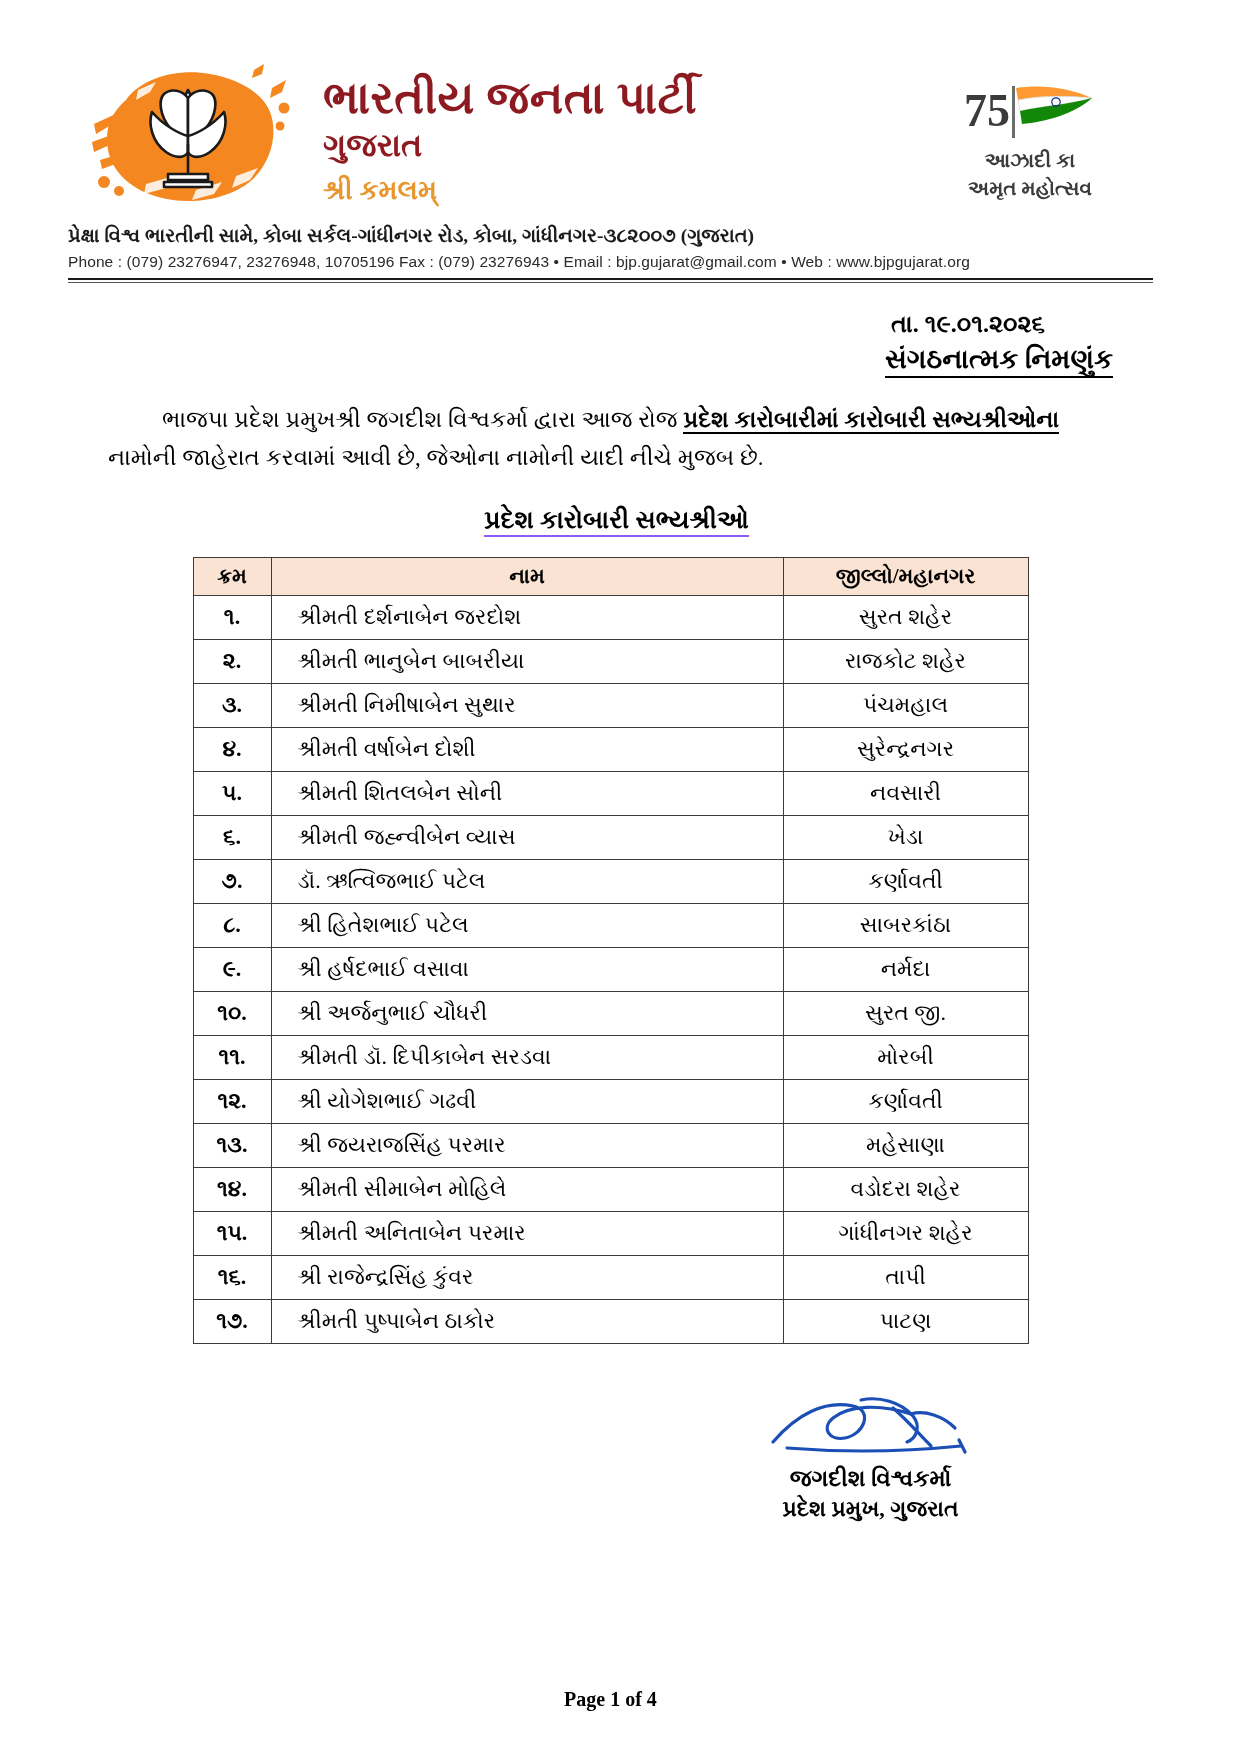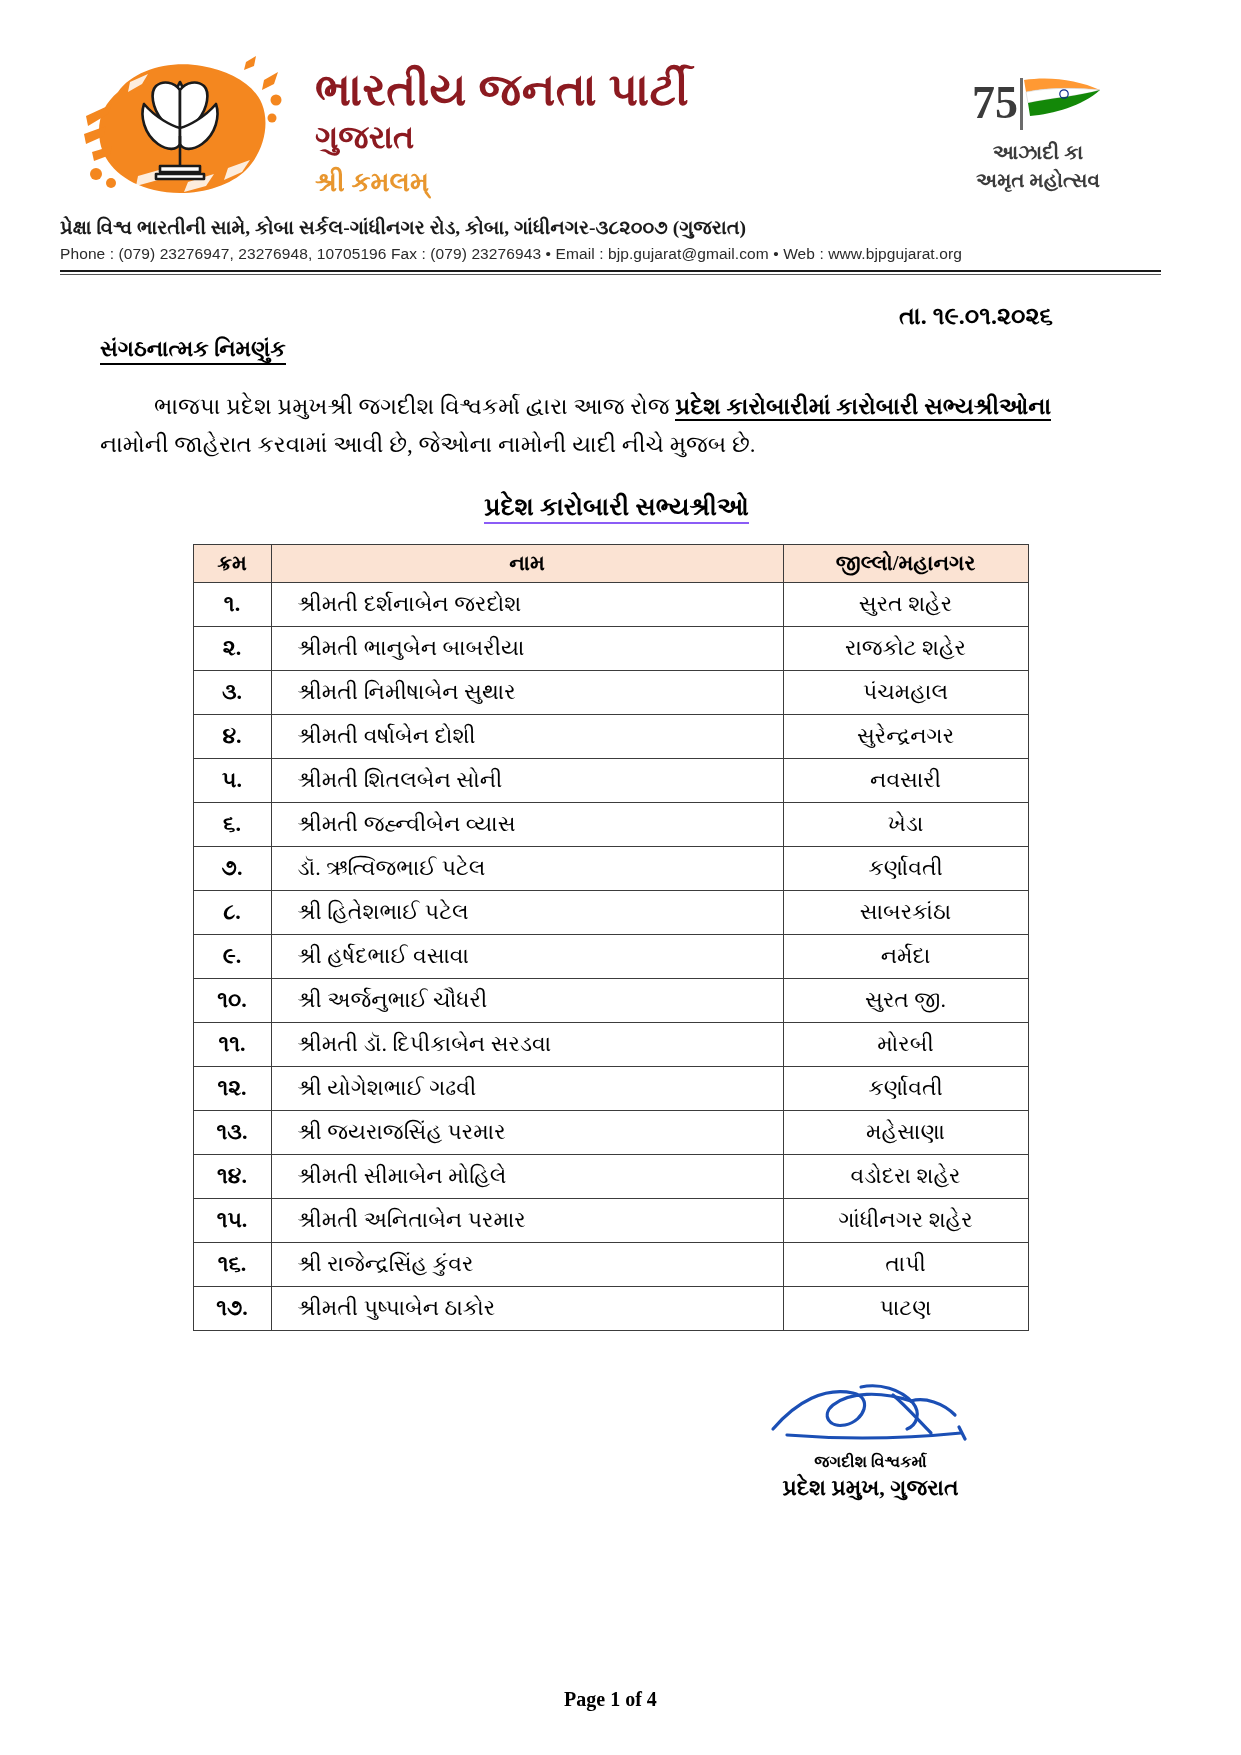--- a/index.html
+++ b/index.html
@@ -11,21 +11,21 @@
     font-family: "Liberation Sans", "DejaVu Sans", sans-serif;
     color: #000000;
     position: relative;
     overflow: hidden;
   }
 
   .page {
     position: relative;
     width: 1221px;
     height: 1755px;
-    padding: 0;
+    padding: 8px;
   }
 
   
   .letterhead {
     position: relative;
     padding: 52px 60px 0 60px;
   }
   .lh-top {
     display: flex;
     align-items: flex-start;
@@ -130,24 +130,24 @@
   .date-line {
     text-align: right;
     margin-top: 28px;
     padding-right: 68px;
     font-family: "Liberation Serif", "DejaVu Serif", serif;
     font-size: 24px;
     font-weight: bold;
     color: #000;
   }
   .doc-title {
-    text-align: left;
+    text-align: right;
     margin-top: 6px;
     font-family: "Liberation Serif", "DejaVu Serif", serif;
-    font-size: 22px;
+    font-size: 27px;
     font-weight: bold;
   }
   .doc-title span {
     border-bottom: 2px solid #000;
     padding-bottom: 2px;
   }
   .para {
     margin-top: 26px;
     font-family: "Liberation Serif", "DejaVu Serif", serif;
     font-size: 23px;
@@ -215,21 +215,21 @@
     margin-top: 46px;
     text-align: center;
     padding-left: 520px;
   }
   .sign-mark {
     height: 74px;
     position: relative;
   }
   .sign-name {
     font-family: "Liberation Serif", "DejaVu Serif", serif;
-    font-size: 16px;
+    font-size: 23px;
     font-weight: bold;
     margin-top: 2px;
   }
   .sign-desig {
     font-family: "Liberation Serif", "DejaVu Serif", serif;
     font-size: 22px;
     font-weight: bold;
     margin-top: 4px;
   }
 

